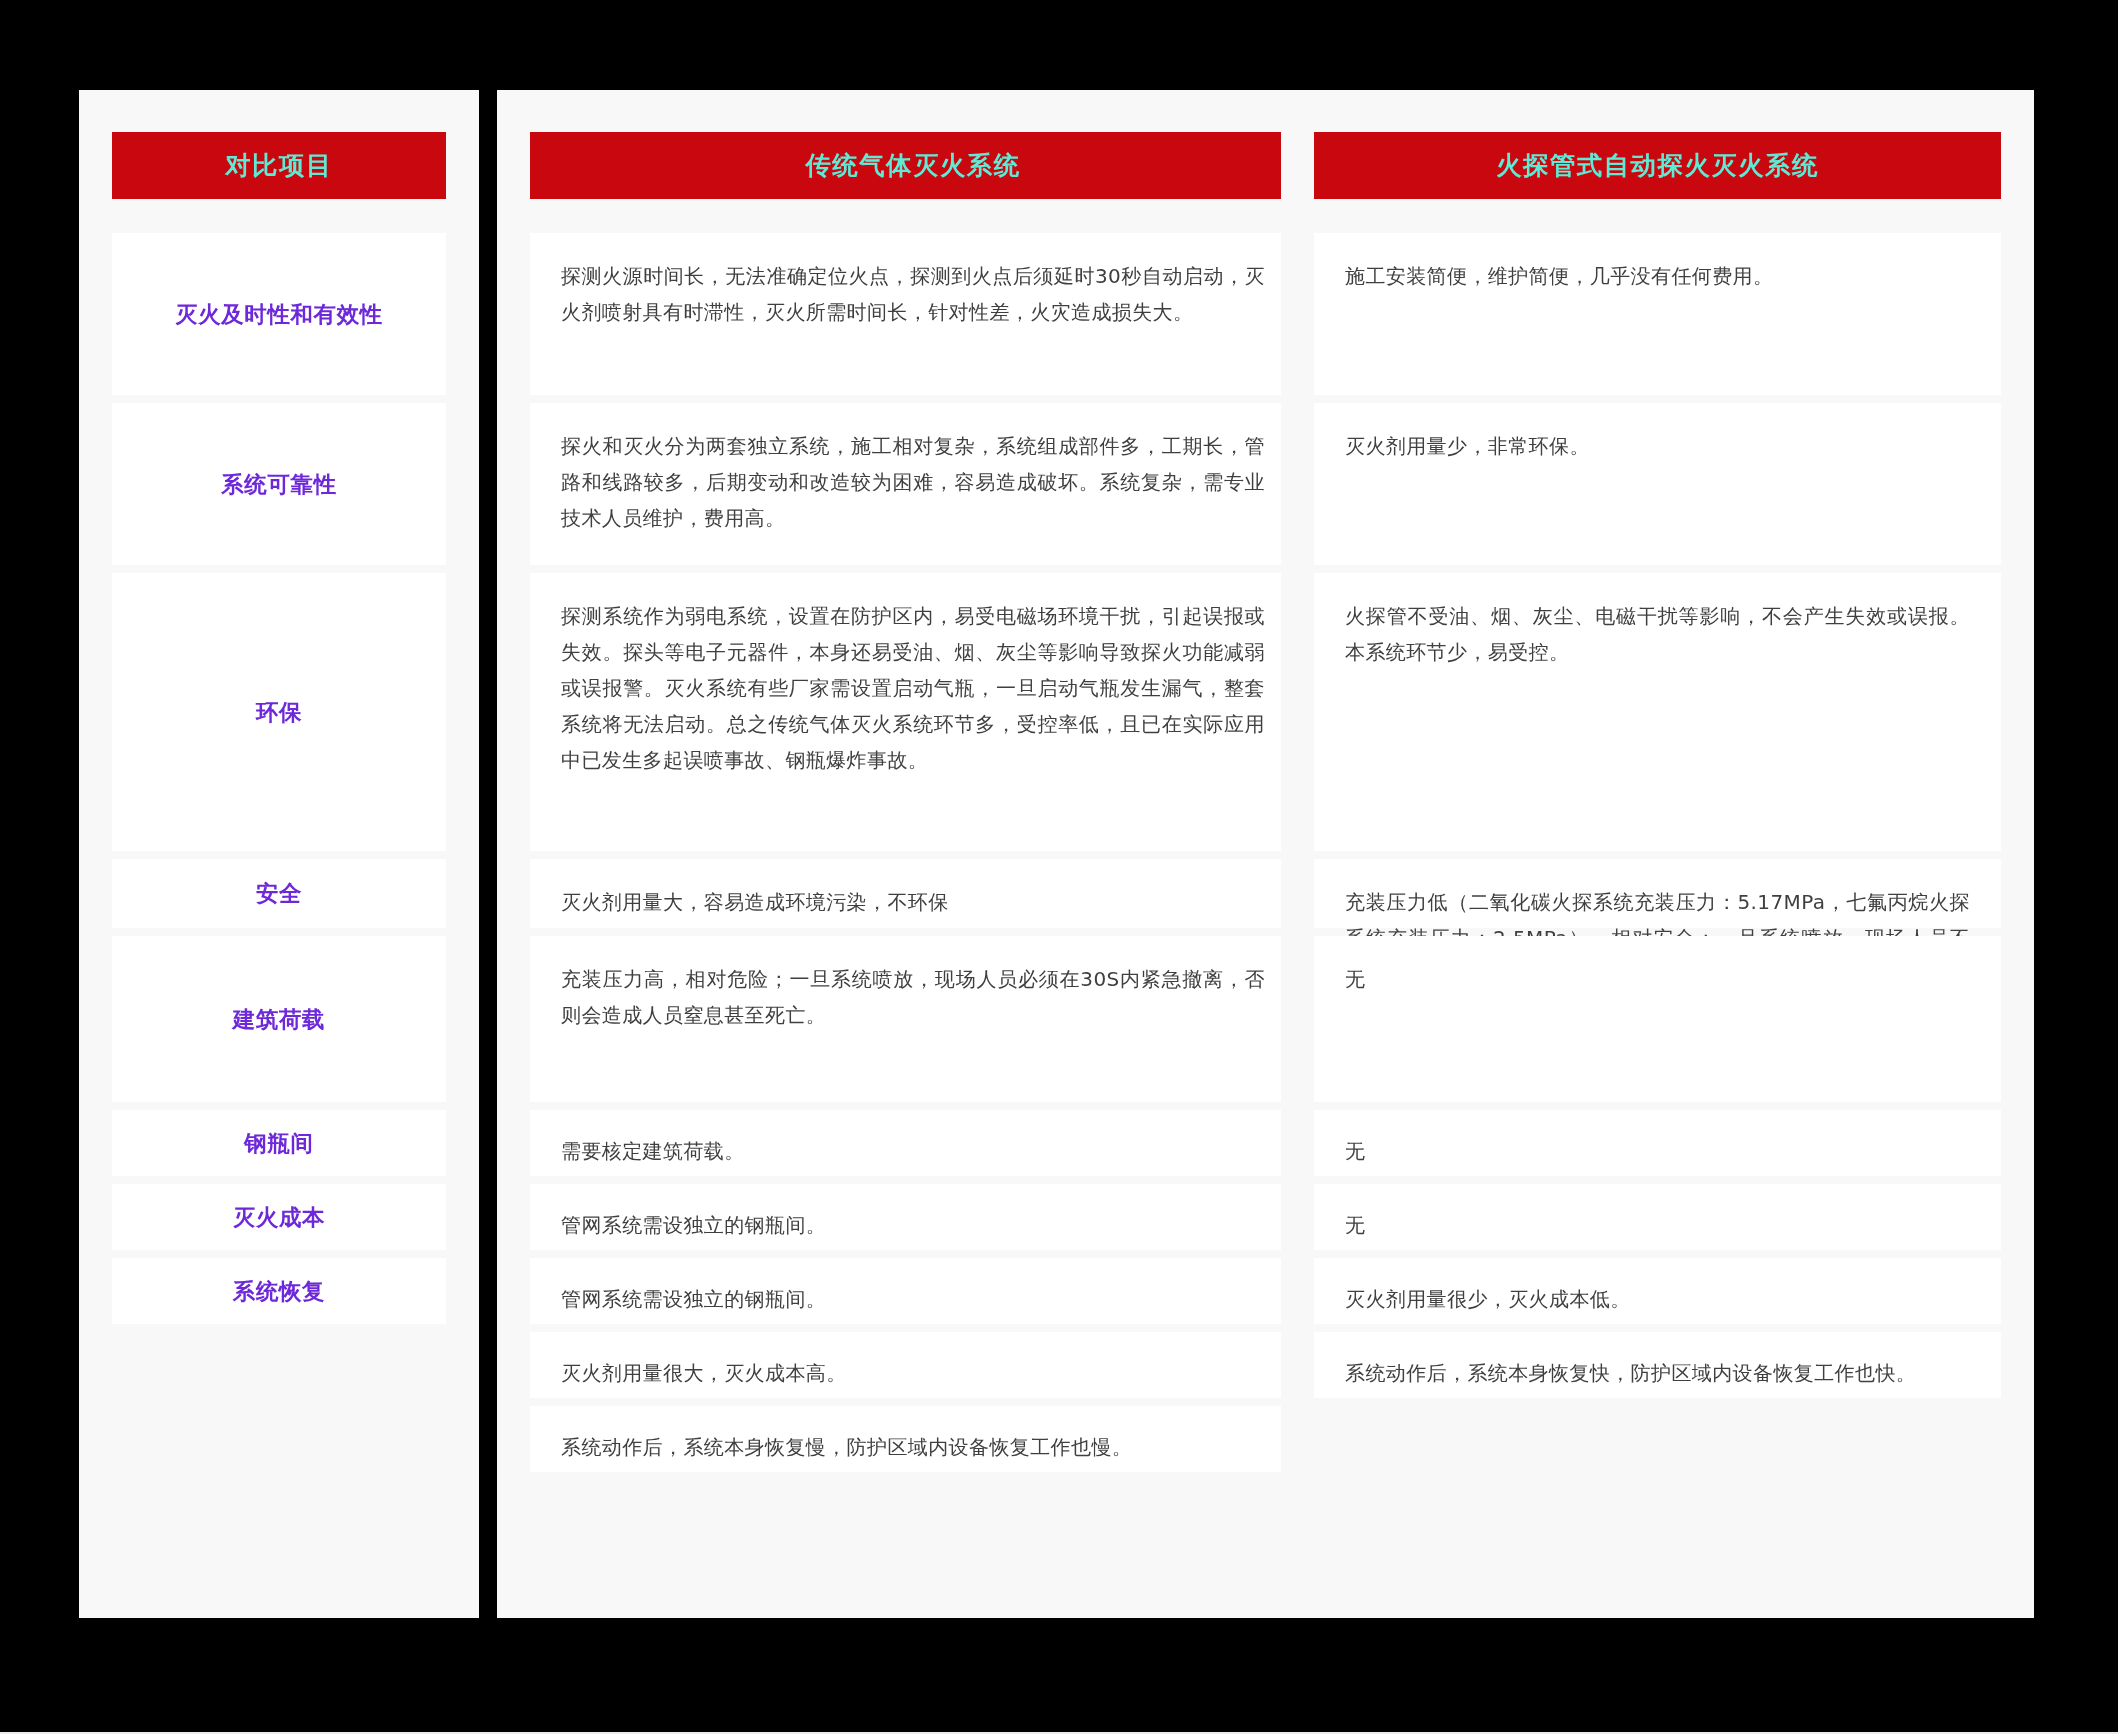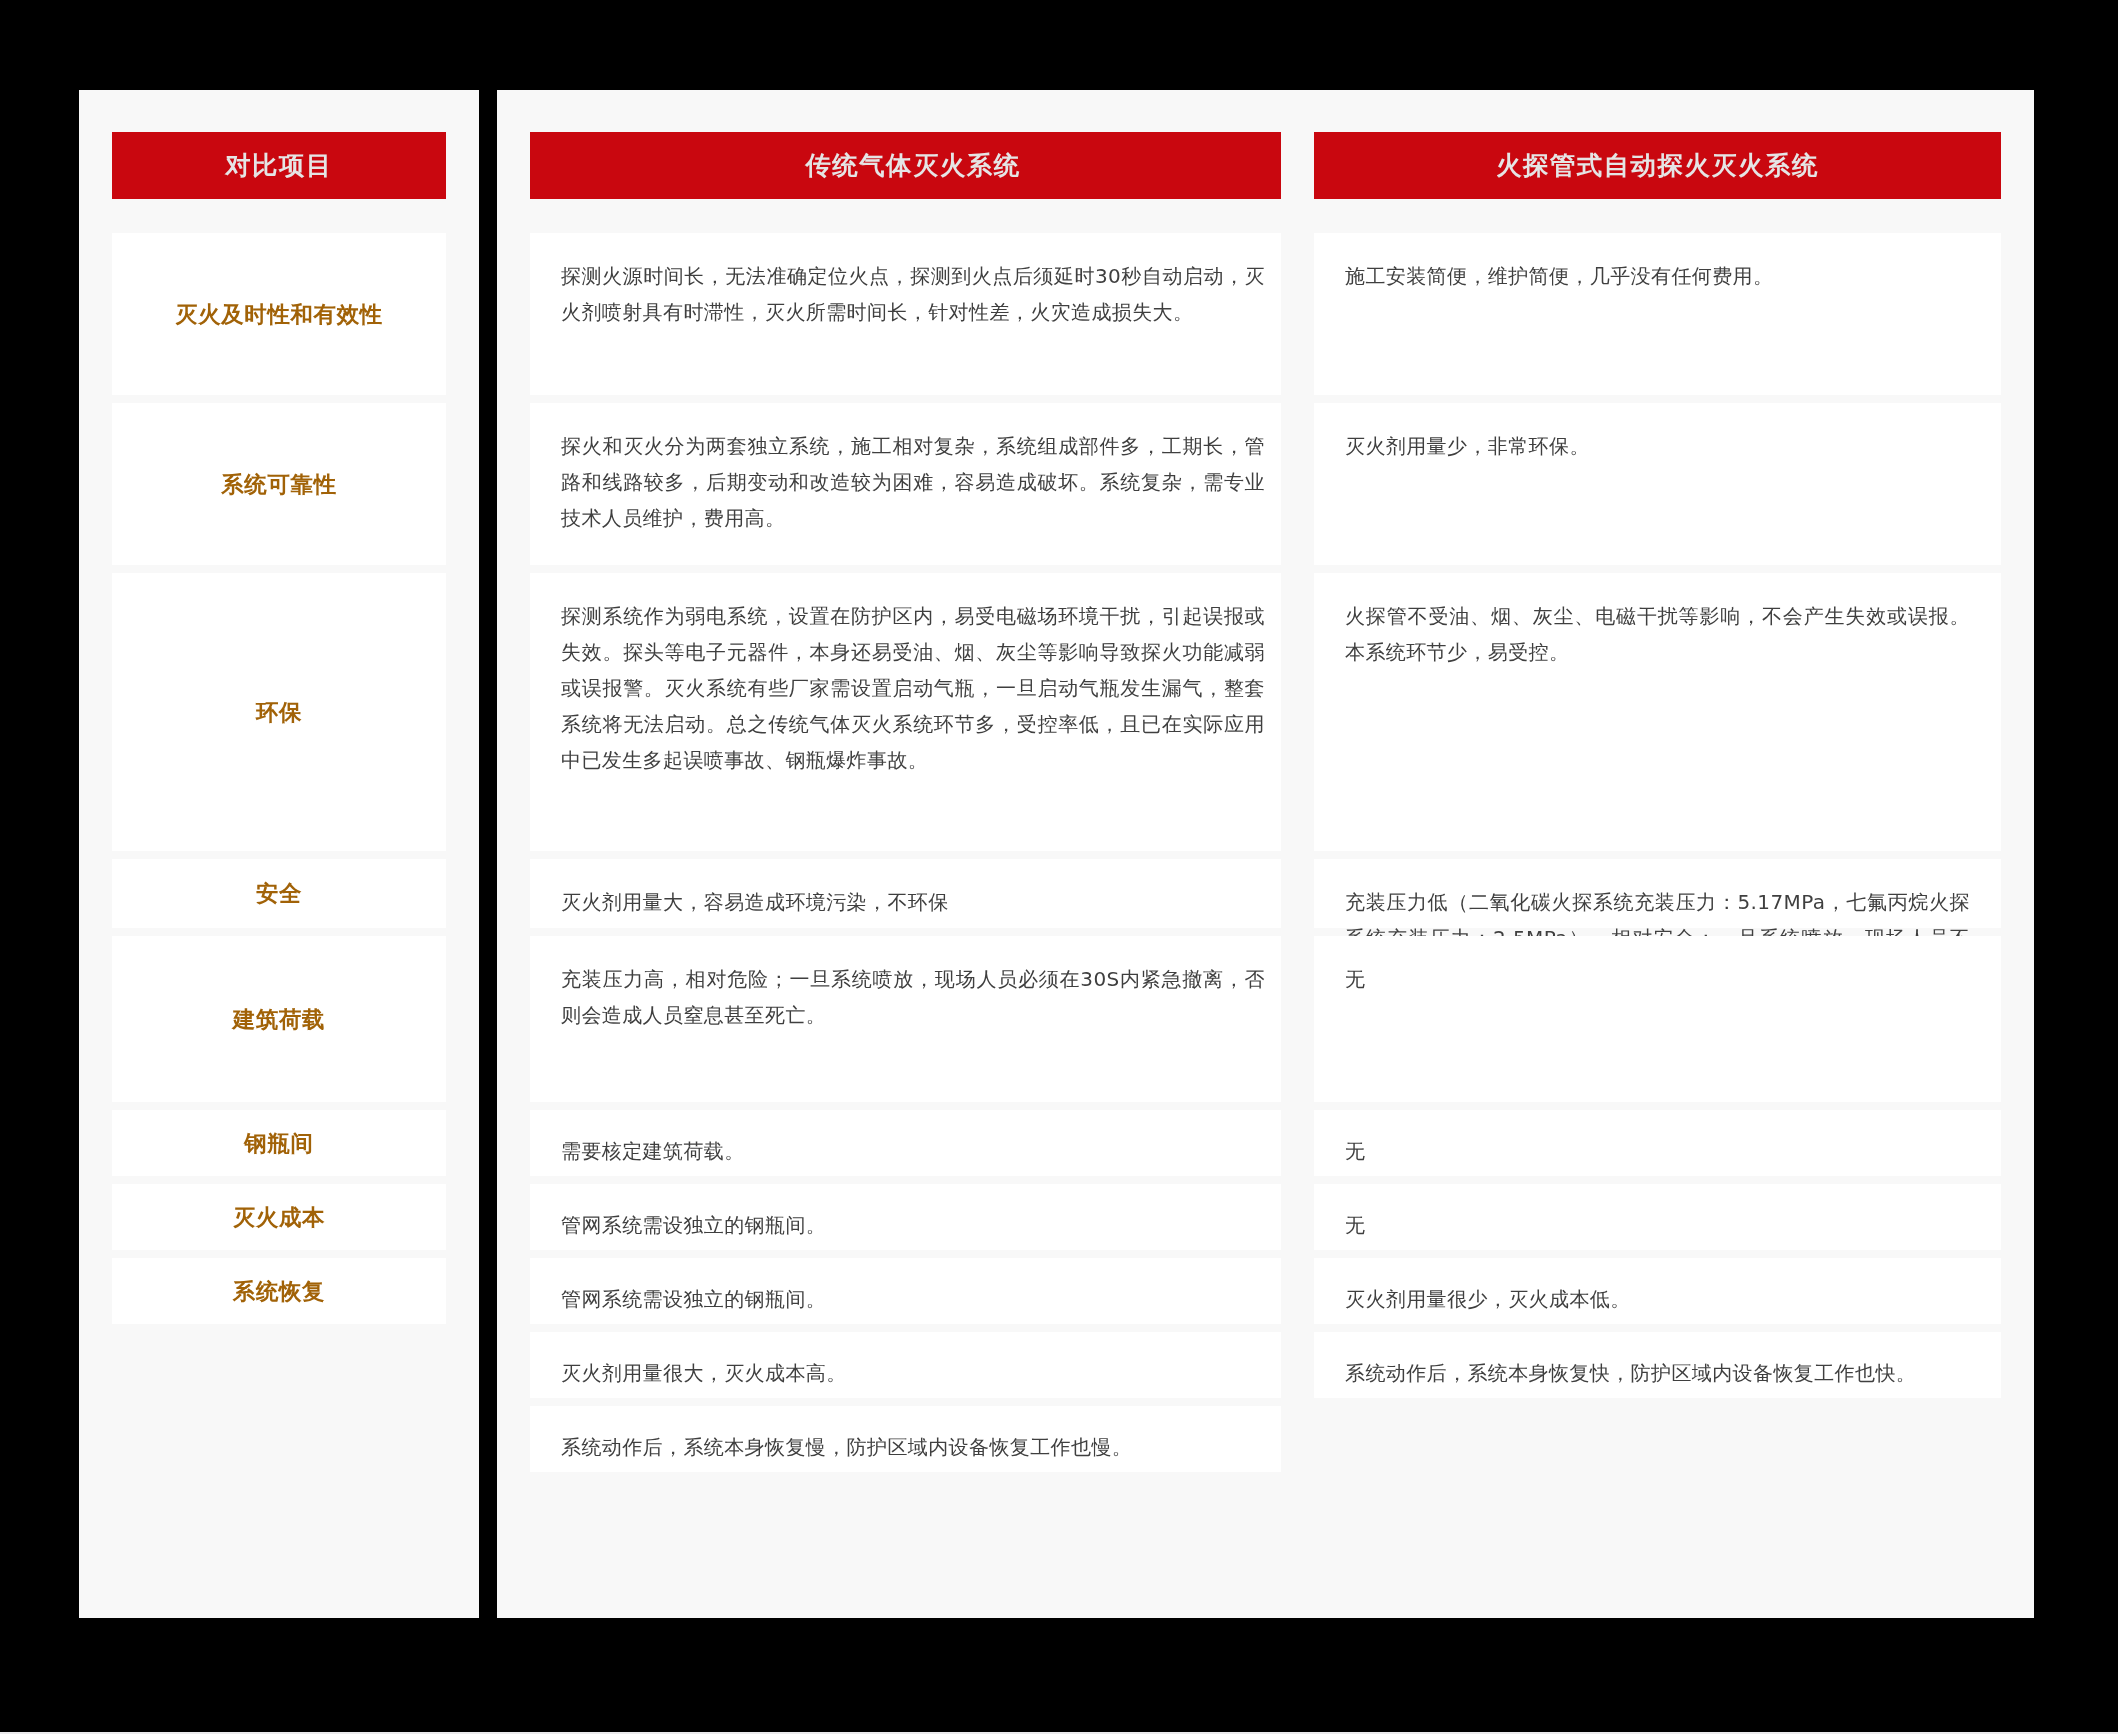--- a/index.html
+++ b/index.html
@@ -17,21 +17,21 @@
     background:#f8f8f8;
     box-sizing:border-box;
     padding:42px 33px 0 33px;
   }
   .panel-left{left:79px;width:400px;}
   .panel-mid{left:497px;width:832px;}
   .panel-right{left:1281px;width:753px;}
   .col-header{
     height:67px;
     background:#c9070f;
-    color:#e5e5e5;
+    color:#5eead4;
     font-size:25.4px;
     font-weight:bold;
     letter-spacing:1.5px;
     display:flex;
     align-items:center;
     justify-content:center;
     margin-bottom:34px;
   }
   .rows{
     display:flex;
@@ -48,21 +48,21 @@
   .rows > div:nth-child(3){height:278px;}
   .rows > div:nth-child(4){height:69px;}
   .rows > div:nth-child(5){height:166px;}
   .rows > div:nth-child(n+6){height:66px;font-family:Liberation Mono, monospace;}
   .label-cell{
     display:flex;
     align-items:center;
     justify-content:center;
     font-size:22.4px;
     font-weight:bold;
-    color:#a16207;
+    color:#6d28d9;
     letter-spacing:0.7px;
     text-align:right;
   }
   .text-cell{
     padding:25.4px 31px 0 31px;
     font-size:20px;
     line-height:36px;
     color:#3f3f3f;
     text-align:justify;
     letter-spacing:0.4px;

